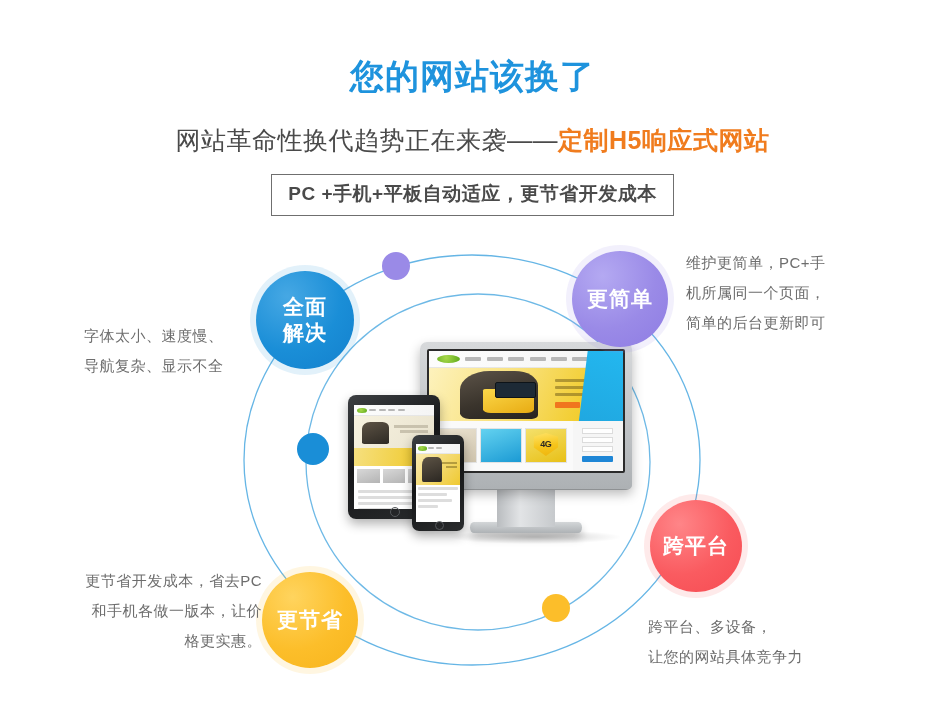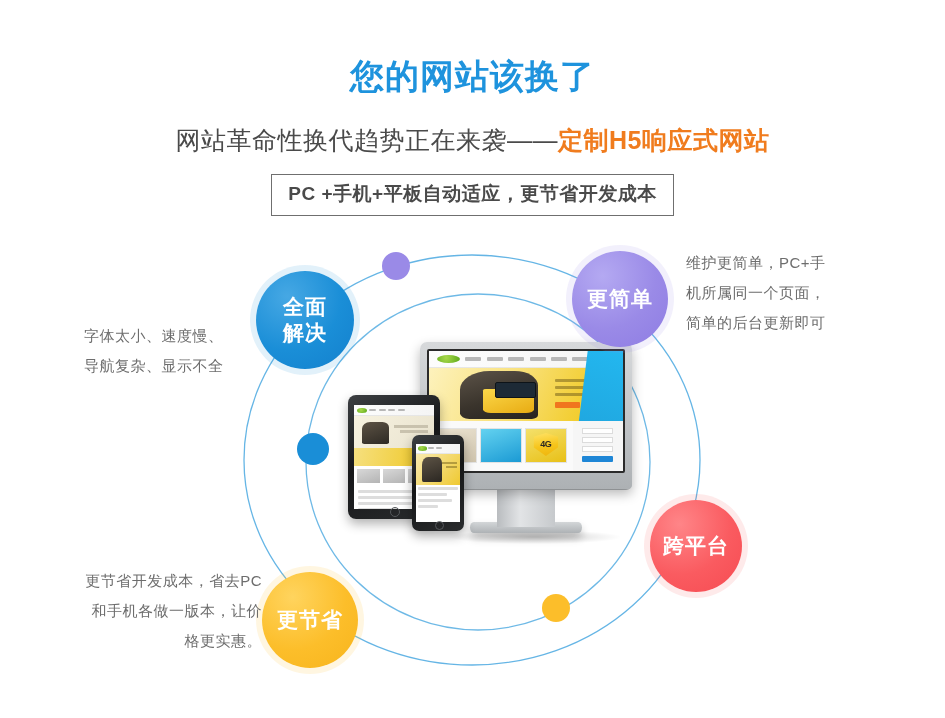--- a/index.html
+++ b/index.html
@@ -403,14 +403,18 @@
     <div>和手机各做一版本，让价</div>
     <div>格更实惠。</div>
   </div>
 
   <div class="caption cap-tr">
     <div>维护更简单，PC+手</div>
     <div>机所属同一个页面，</div>
     <div>简单的后台更新即可</div>
   </div>
 
+  <div class="caption cap-br">
+    <div>跨平台、多设备，</div>
+    <div>让您的网站具体竞争力</div>
+  </div>
 
 </div>
 
 </body></html>

